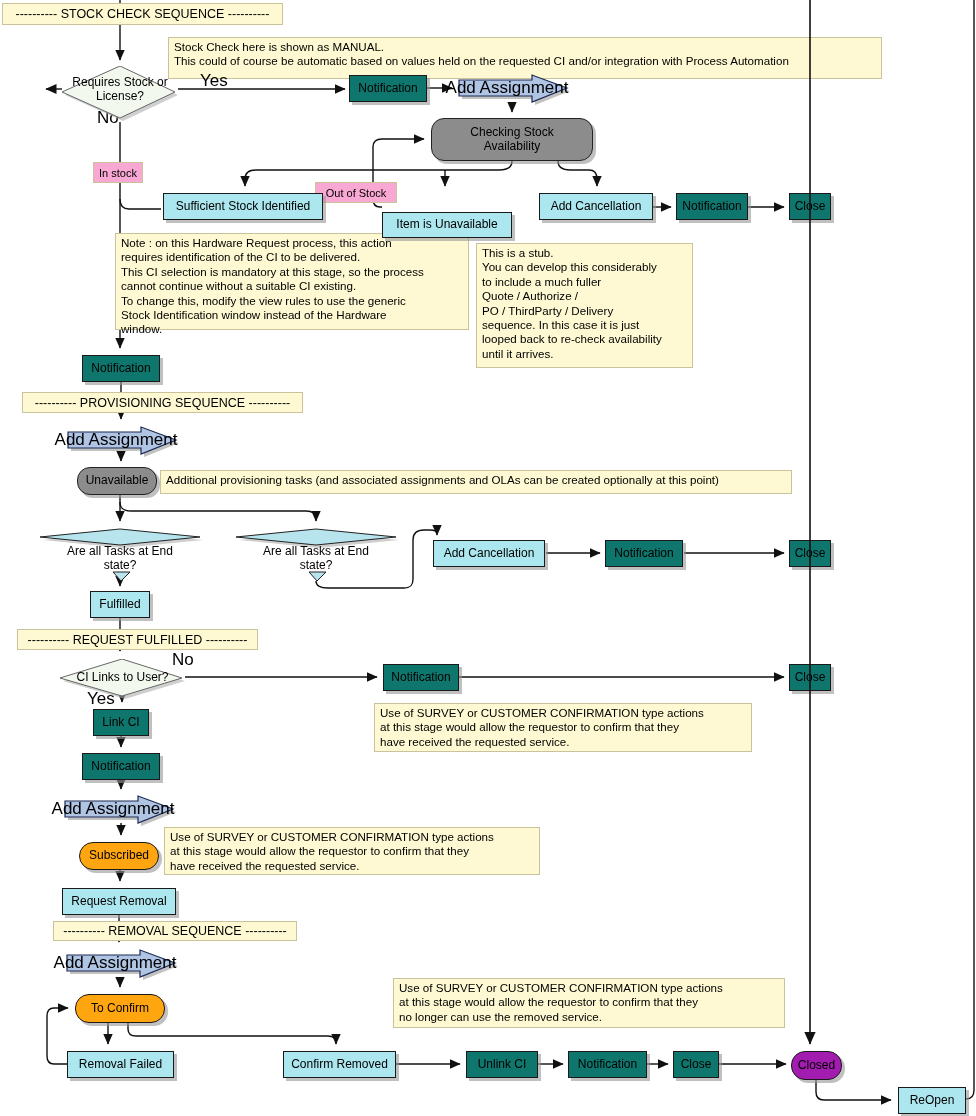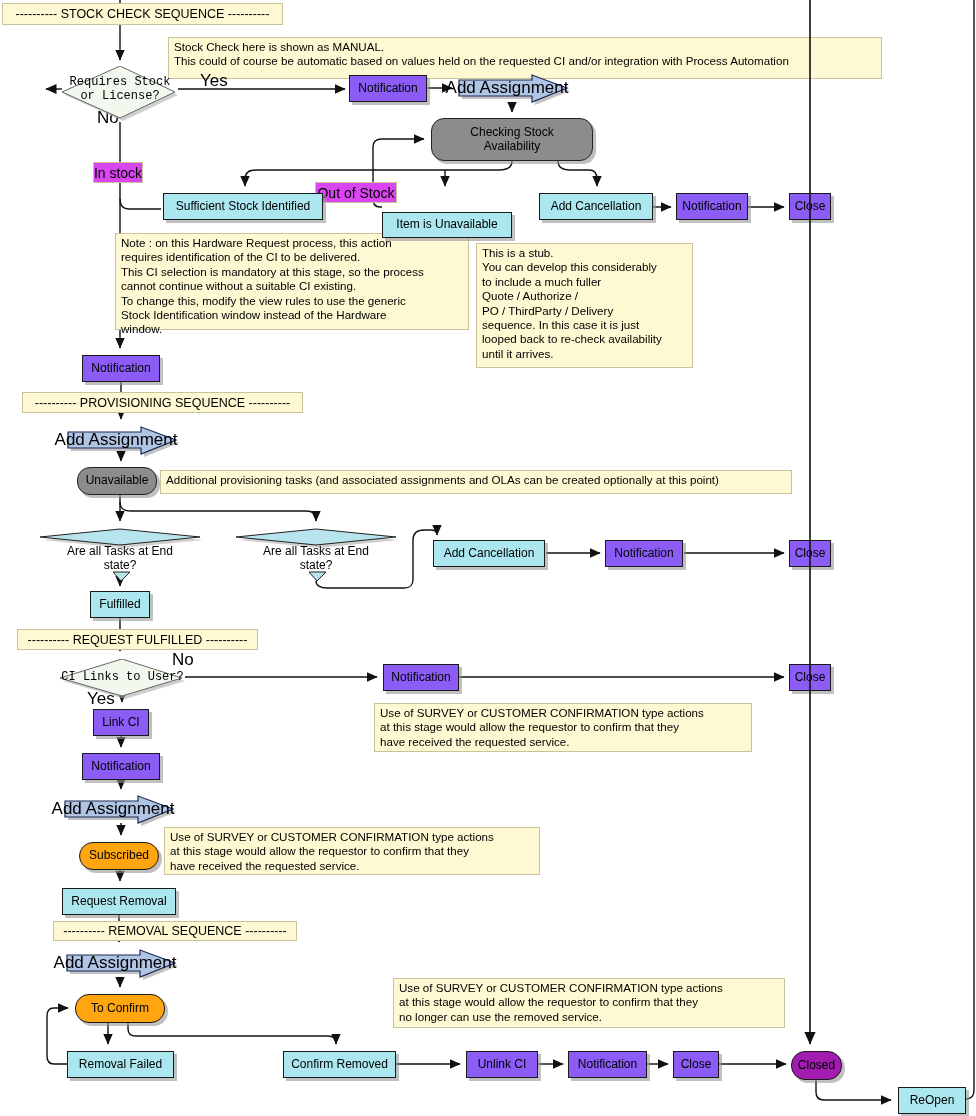--- a/index.html
+++ b/index.html
@@ -2,34 +2,34 @@
 <html><head>
 <meta charset="utf-8">
 <style>
   html,body{margin:0;padding:0;background:#fff;}
   #canvas{position:relative;width:976px;height:1116px;background:#fff;overflow:hidden;
           font-family:"Liberation Sans","DejaVu Sans",sans-serif;color:#000;}
   svg.layer{position:absolute;left:0;top:0;pointer-events:none;}
   .n{position:absolute;box-sizing:border-box;display:flex;align-items:center;justify-content:center;
      border:1px solid #1a1a1a;font-size:12px;line-height:1.12;text-align:center;white-space:nowrap;
      box-shadow:3px 3px 0 rgba(150,150,150,.6);background:#fff;z-index:2;}
-  .green{background:#8b5cf6;}
+  .green{background:#0f766e;}
   .cyan{background:#ACE7F0;}
   .grayn{background:#8C8C8C;border-radius:13px;border-color:#222;}
   .orange{background:#FFA510;border-radius:14px;border-width:1.5px;}
   .red{background:#a21caf;border-radius:14px;border-width:1.5px;}
   .pre{white-space:pre-line;}
   .banner{position:absolute;box-sizing:border-box;background:#FEF9D2;border:1px solid #C8C39B;
      display:flex;align-items:center;justify-content:center;font-size:12.5px;white-space:nowrap;z-index:2;}
   .note{position:absolute;box-sizing:border-box;background:#FEF9D2;border:1px solid #C8C39B;
      font-size:11.6px;line-height:1.24;padding:2px 5px;white-space:pre-line;z-index:2;}
-  .ylabel{position:absolute;box-sizing:border-box;background:#d946ef;border:1px solid #C8C39B;
-     display:flex;align-items:center;justify-content:center;font-size:14px;white-space:nowrap;z-index:2;}
+  .ylabel{position:absolute;box-sizing:border-box;background:#f9a8d4;border:1px solid #C8C39B;
+     display:flex;align-items:center;justify-content:center;font-size:11px;white-space:nowrap;z-index:2;}
   .elabel{position:absolute;font-size:17px;z-index:2;white-space:nowrap;}
-  .dia{position:absolute;z-index:2;font-family:Liberation Mono, monospace;}
+  .dia{position:absolute;z-index:2;}
   .dia .dtext{position:absolute;width:100%;text-align:center;font-size:12px;line-height:1.15;white-space:normal;}
   .wdec{position:absolute;z-index:2;}
   .wdec .wtext{position:absolute;left:17px;top:17px;width:132px;text-align:center;font-size:12px;
      line-height:1.18;white-space:normal;}
   .aa{position:absolute;z-index:2;}
   .aa .atext{position:absolute;left:0;top:0;width:98px;height:100%;display:flex;align-items:center;
      justify-content:center;font-size:17px;white-space:nowrap;}
 </style>
 </head>
 <body>

